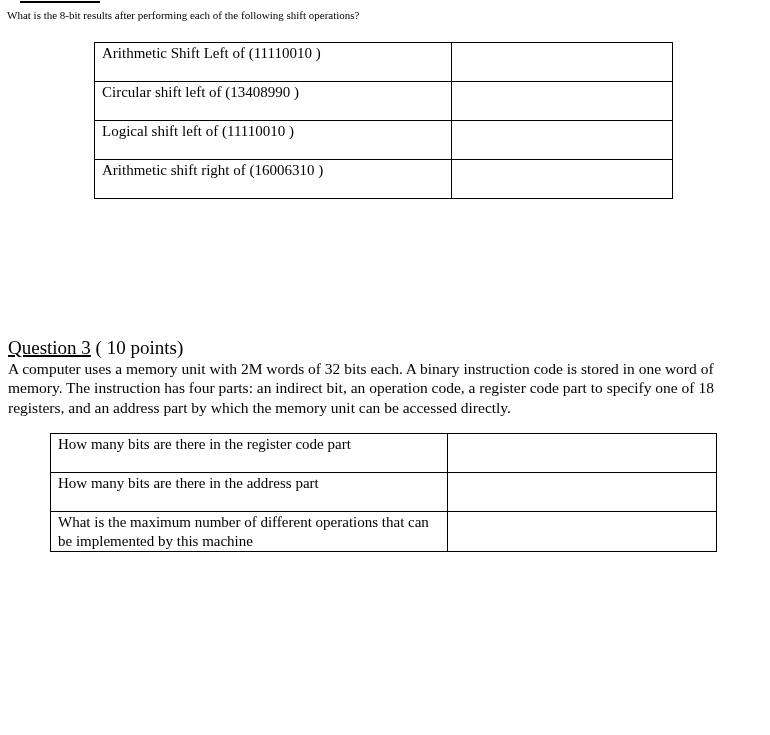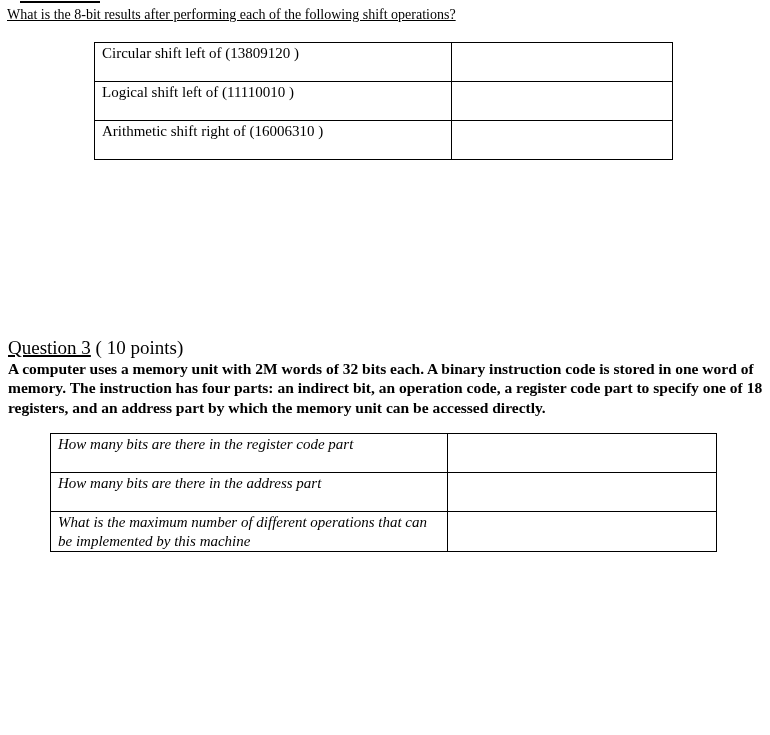--- a/index.html
+++ b/index.html
@@ -6,21 +6,21 @@
     body {
       width: 770px; height: 735px; position: relative; overflow: hidden;
       font-family: "Liberation Serif", "DejaVu Serif", serif;
       color: #000;
     }
     .cutoff {
       position: absolute; left: 0; top: -9px; height: 12px; width: 240px; overflow: hidden;
     }
     .cutoff .line { position: absolute; left: 20px; top: 10px; width: 80px; height: 2px; background: #000; }
     .prompt {
-      position: absolute; left: 7px; top: 6px; font-size: 14px; line-height: 18px; white-space: nowrap; text-decoration: underline;
+      position: absolute; left: 7px; top: 6px; font-size: 11px; line-height: 18px; white-space: nowrap;
     }
     table.grid {
       position: absolute; border-collapse: collapse; table-layout: fixed;
     }
     table.grid td {
       border: 1.3px solid #000; vertical-align: top; padding: 0;
       font-size: 15px; line-height: 19px;
     }
     table.grid td.q { padding: 3px 6px 0 7px; }
     #t1 { left: 94px; top: 42px; width: 578px; }
@@ -30,23 +30,23 @@
     #t1 tr.r.last { height: 20px; }
     #t1 td.q { padding-top: 1px; }
 
     .q3-title {
       position: absolute; left: 8px; top: 337px;
       font-size: 19px; font-weight: normal; line-height: 22px; white-space: nowrap;
     }
     .q3-title .u { text-decoration: underline; text-decoration-thickness: 1.5px; }
     .q3-body {
       position: absolute; left: 8px; top: 359px; width: 760px;
-      font-size: 15.5px; line-height: 19.3px; font-weight: bold;
+      font-size: 15.5px; line-height: 19.3px;
     }
-    #t2 { left: 50px; top: 433px; width: 666px; font-style: italic; }
+    #t2 { left: 50px; top: 433px; width: 666px; }
     #t2 col.c1 { width: 397px; }
     #t2 col.c2 { width: 269px; }
     #t2 tr.h39 { height: 39px; }
     #t2 tr.h57 { height: 57px; }
     #t2 tr.h38 { height: 38px; padding-left: 27px; }
     #t2 td.q { padding-top: 1px; }
   </style>
 </head>
 <body>
 
@@ -55,22 +55,26 @@
   </div>
 
 <div class="prompt">What is the 8-bit results after performing each of the following shift operations?</div>
 
 <table class="grid" id="t1">
   <colgroup>
       <col class="c1">
       <col class="c2">
     </colgroup>
   <tbody>
+      <tr class="r">
+    <td class="q">Arithmetic Shift Left of (11110010 )</td>
+    <td></td>
+  </tr>
   <tr class="r">
-    <td class="q">Circular shift left of (13809120 )</td>
+    <td class="q">Circular shift left of (13408990 )</td>
     <td></td>
   </tr>
   <tr class="r">
     <td class="q">Logical shift left of (11110010 )</td>
     <td></td>
   </tr>
   <tr class="r">
     <td class="q">Arithmetic shift right of (16006310 )</td>
     <td></td>
   </tr>

